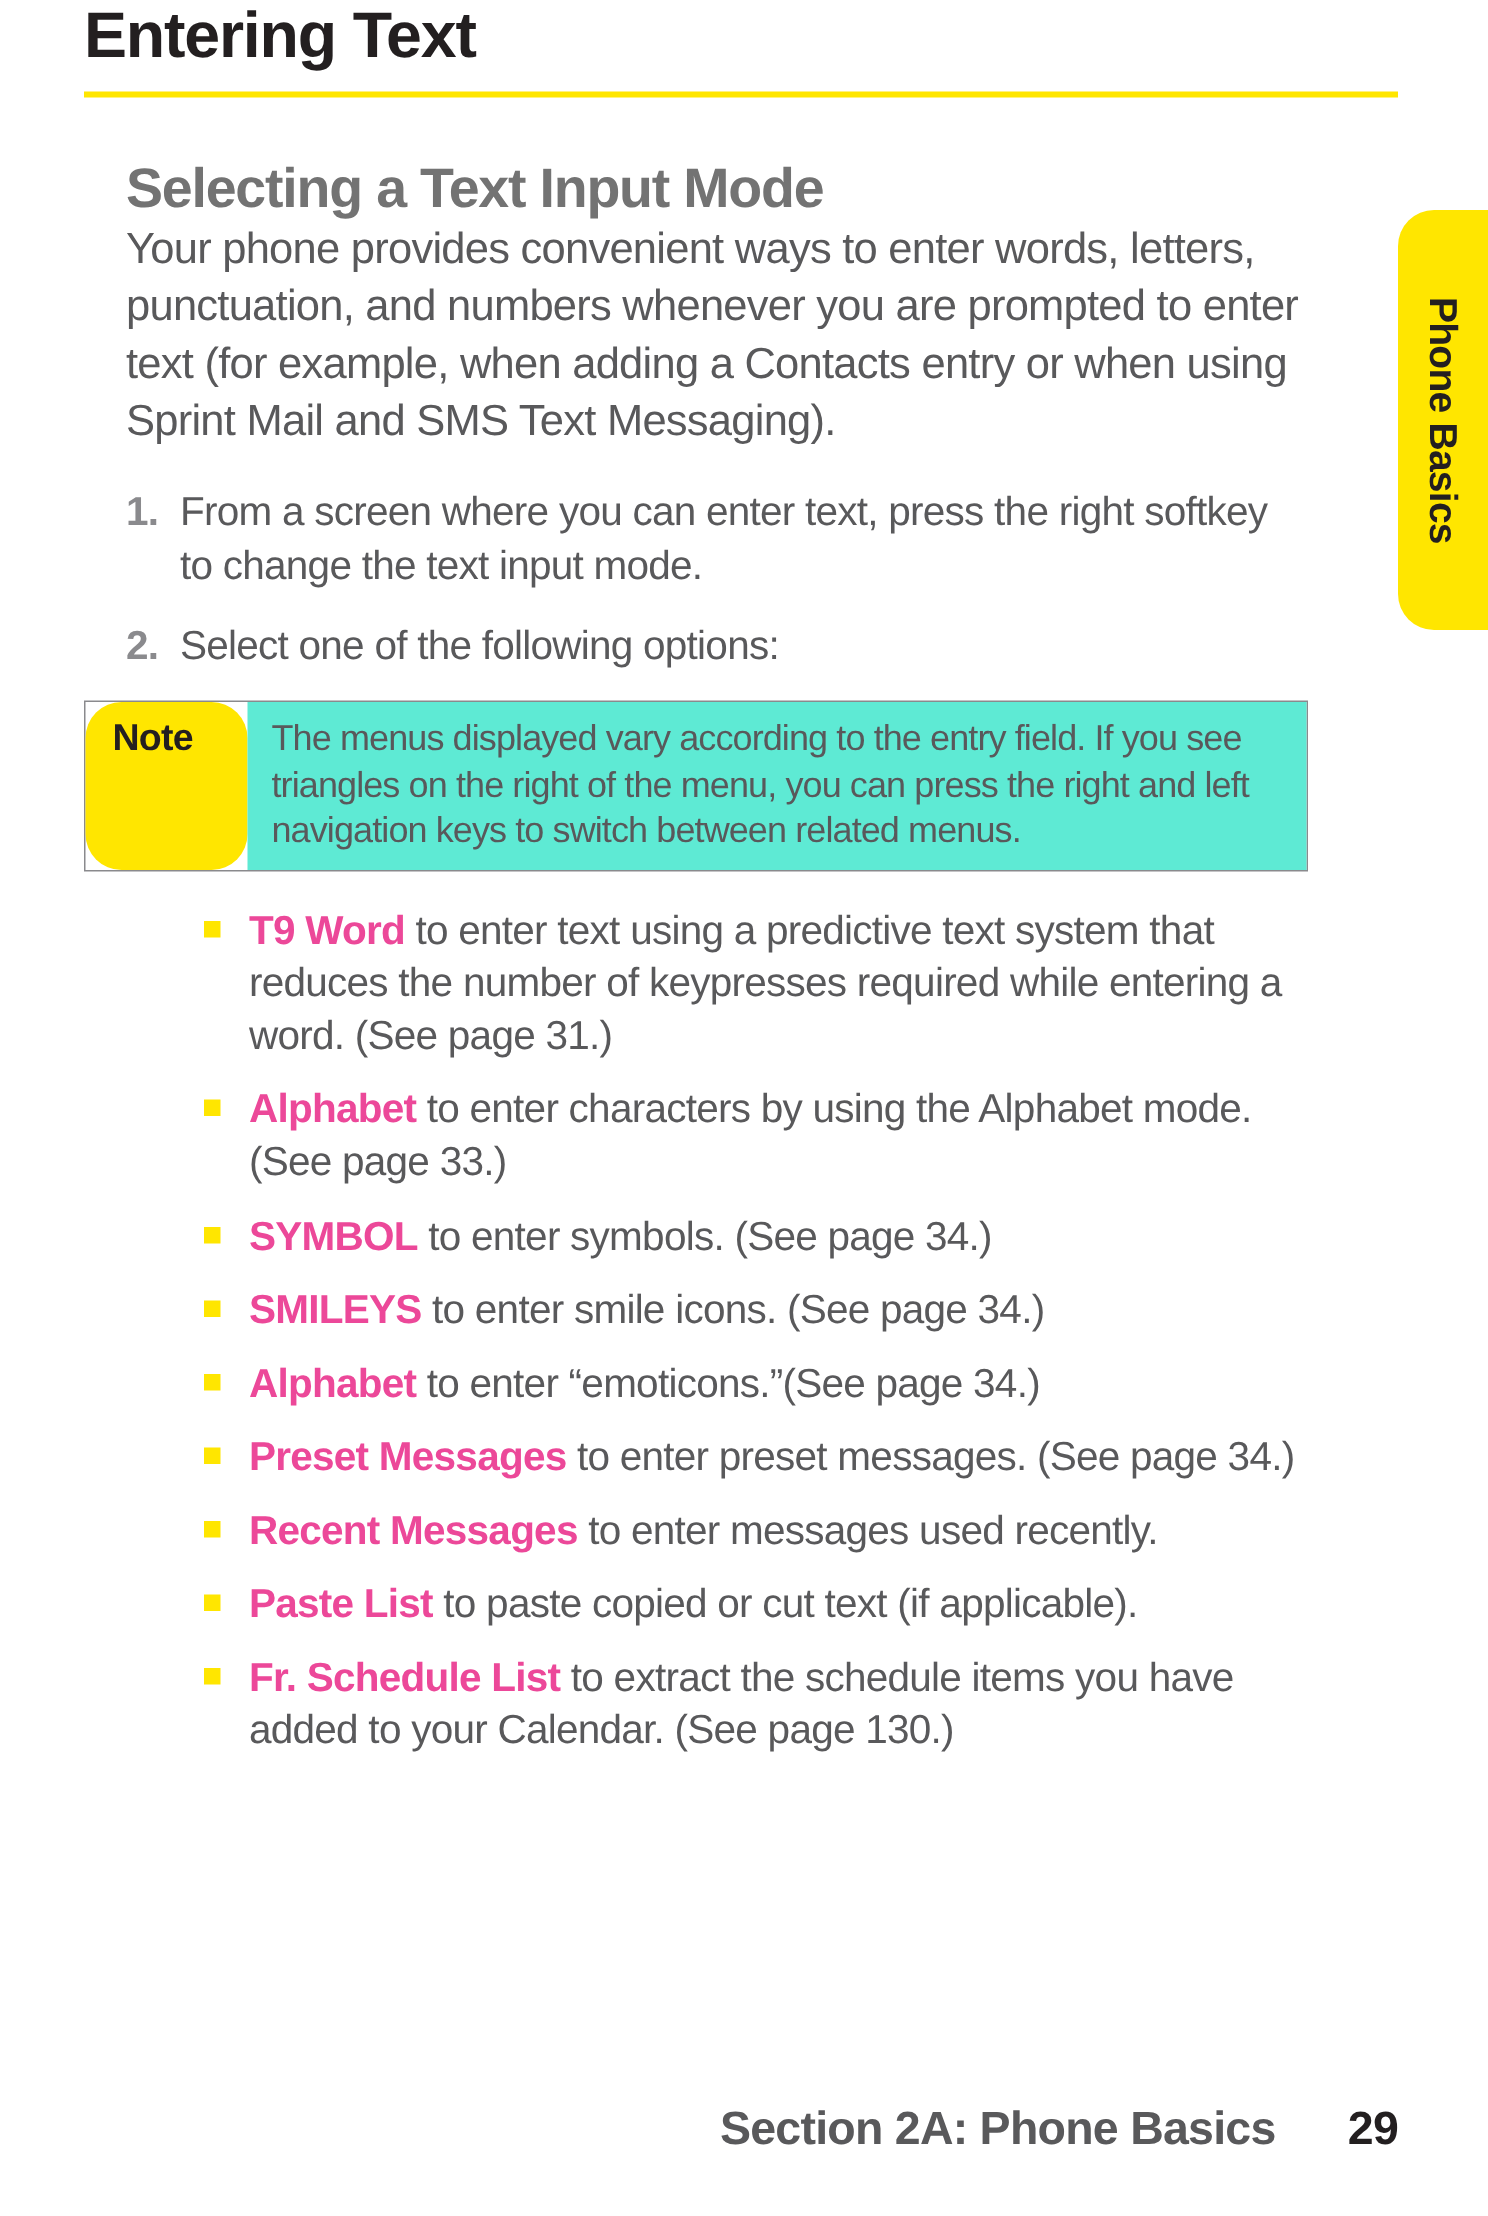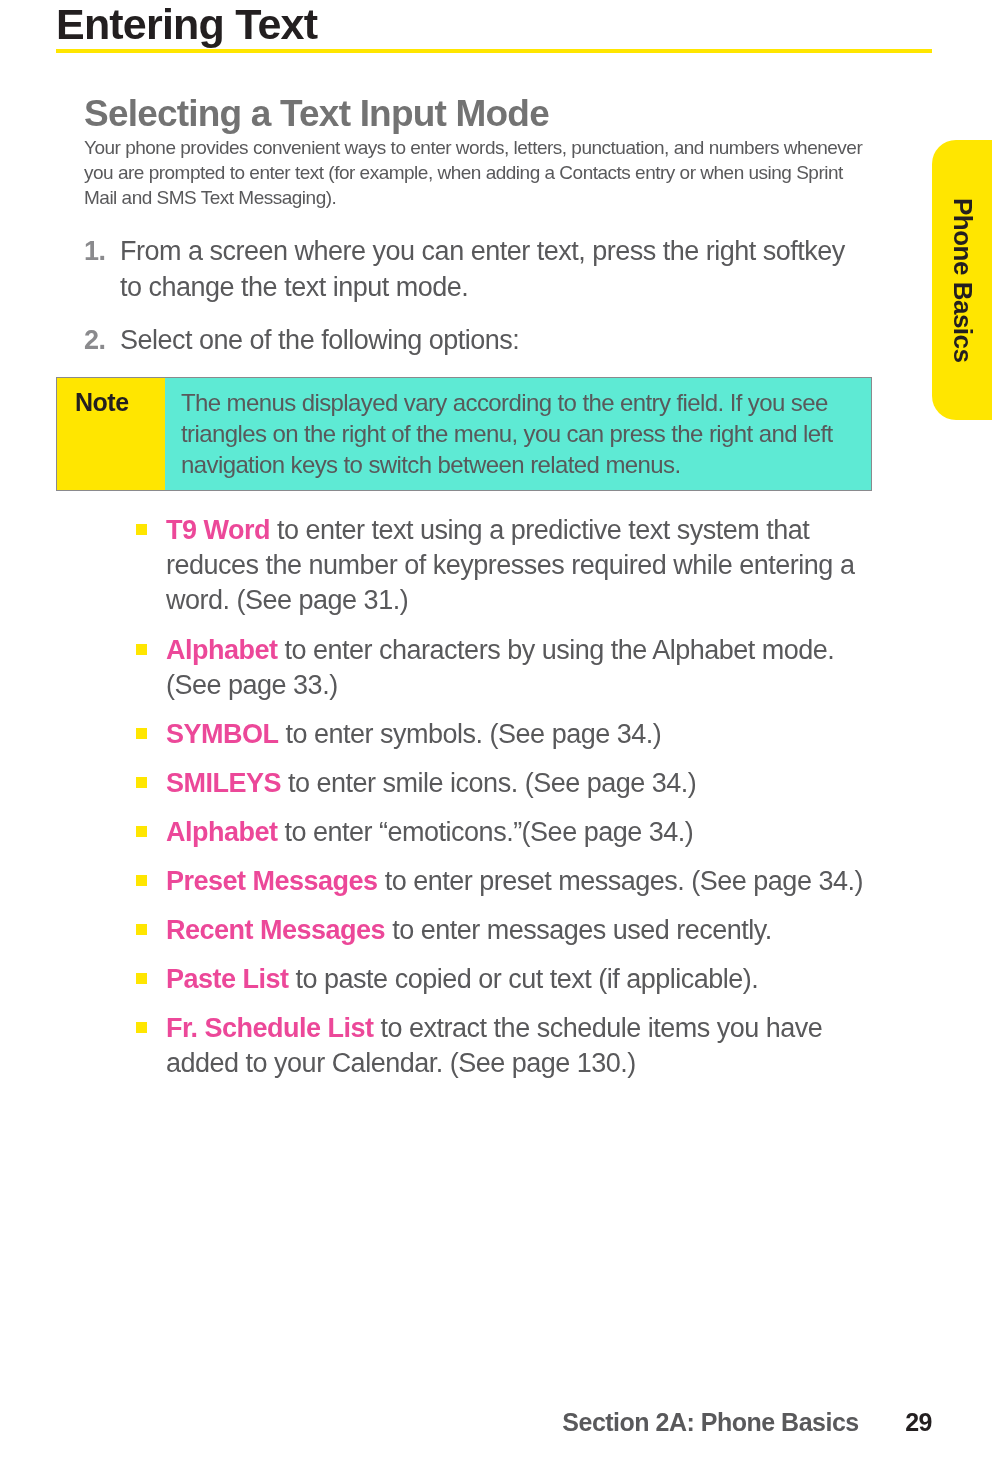--- a/index.html
+++ b/index.html
@@ -18,21 +18,21 @@
     }
     .page-container {
       padding: 0 60px 0 56px;
       position: relative;
       height: 100%;
     }
     .heading-1 {
       font-size: 43px;
       font-weight: 700;
       color: #231f20;
-      margin-bottom: 0;
+      margin-bottom: 12px;
       letter-spacing: -0.8px;
     }
     .yellow-rule {
       height: 4px;
       background: #ffe600;
       margin-bottom: 40px;
       width: 100%;
     }
     .side-tab {
       position: absolute;
@@ -57,21 +57,21 @@
     .content-inner {
       padding: 0 60px 0 28px;
     }
     .heading-2 {
       font-size: 37px;
       font-weight: 700;
       color: #737373;
       letter-spacing: -0.8px;
     }
     .para {
-      font-size: 19px;
+      font-size: 29px;
       line-height: 1.32;
       margin-bottom: 24px;
       color: #59595b;
       letter-spacing: -0.5px;
     }
     .ordered-list {
       list-style: none;
       padding-left: 36px;
       margin-bottom: 18px;
     }
@@ -98,20 +98,21 @@
     .note-label {
       background: #ffe600;
       font-weight: 700;
       color: #231f20;
       font-size: 25px;
       padding: 10px 18px 10px 18px;
       min-width: 108px;
       display: flex;
       align-items: flex-start;
       letter-spacing: -0.5px;
+      border-radius: 24px;
     }
     .note-body {
       background: #5eead4;
       font-size: 24px;
       color: #59595b;
       padding: 10px 16px 10px 16px;
       line-height: 1.28;
       flex: 1;
       letter-spacing: -0.6px;
     }
@@ -136,21 +137,21 @@
       background: #ffe600;
     }
     .bold-dark {
       font-weight: 700;
       color: #ec4899;
     }
     .footer {
       position: absolute;
       bottom: 40px;
       right: 60px;
-      font-size: 25px;
+      font-size: 31px;
       font-weight: 700;
       color: #59595b;
       letter-spacing: -0.5px;
       margin-left: 45px;
     }
     .page-num {
       color: #231f20;
       display: inline-block;
       margin-left: 40px;
     }

